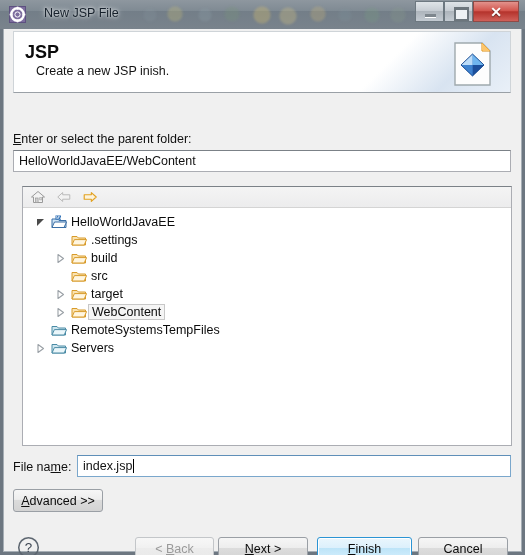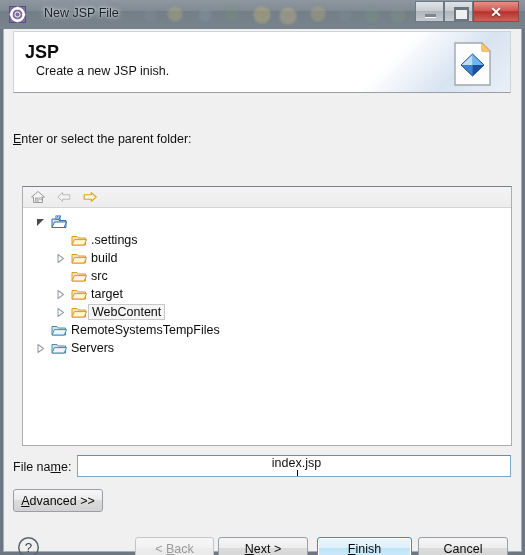--- a/index.html
+++ b/index.html
@@ -239,20 +239,23 @@
           <path d="M23.5 14 L12 25 L23.5 25 Z" fill="#bcdcf8"></path>
           <path d="M23.5 25 L35 25 L23.5 36 Z" fill="#1c4f9c"></path>
           <path d="M23.5 25 L12 25 L23.5 36 Z" fill="#3e82cf"></path>
           <path d="M23.5 14 L35 25 L23.5 36 L12 25 Z" fill="none" stroke="#184a8e" stroke-width="0.9"></path>
         </g>
       </svg>
     </div>
 
     <div class="label" style="left:9px; top:103px;"><u>E</u><span>nter or select the parent folder:</span></div>
 
+    <div class="textfield" style="left:9px; top:121px; width:498px; height:22px;">
+      <span>HelloWorldJavaEE/WebContent</span>
+    </div>
 
     <div class="treepanel">
 
       <div class="tree-toolbar">
         <svg class="tb-icon" style="left:7px;" viewBox="0 0 16 14">
           <path d="M8 1.5 L14.5 7 H12.5 V12.5 H3.5 V7 H1.5 Z" fill="#f3f3f3" stroke="#9a9a9a" stroke-width="1"></path>
           <rect x="5.5" y="8" width="2.6" height="4.5" fill="#cfcfcf" stroke="#9a9a9a" stroke-width=".7"></rect>
           <path d="M9.6 7.6 h2.2 v2.2 h-2.2 z" fill="#e2e2e2" stroke="#9a9a9a" stroke-width=".6"></path>
         </svg>
         <svg class="tb-icon" style="left:33px;" viewBox="0 0 18 14">
@@ -268,20 +271,21 @@
       <div class="trow" style="top: 5px; width: 100%;">
             <svg viewBox="0 0 11 11" class="twist" style="left: 12px; top: 4px;">
               <path d="M2 2 L9 2 L2 9 Z" fill="#4a4a4a"></path>
             </svg>
             <svg viewBox="0 0 16 14" class="ficon" style="left: 28px; top: 2px;">
               <path d="M1 4 H6.5 L8 5.5 H15 V12.5 H1 Z" fill="#cfe4f5" stroke="#3a6ea5" stroke-width="1"></path>
               <path d="M1 12.5 L3.5 7 H15.5 L13 12.5 Z" fill="#ffffff" stroke="#3a6ea5" stroke-width="1"></path>
               <rect x="4.5" y="0.5" width="5.5" height="4.2" fill="#2d6fb5"></rect>
               <text x="5" y="4" fill="#ffffff" font-size="4" font-family="Liberation Sans, sans-serif">MVC</text>
             </svg>
+            <span class="tlabel" style="left: 48px;">HelloWorldJavaEE</span>
           </div>
           <div class="trow" style="top: 41px; width: 100%;">
             <svg viewBox="0 0 11 11" class="twist" style="left: 32px; top: 4px;">
               <path d="M3 1.5 L8.5 5.5 L3 9.5 Z" fill="none" stroke="#9aa0a6" stroke-width="1.1" stroke-linejoin="round"></path>
             </svg>
             <svg viewBox="0 0 16 14" class="ficon" style="left: 48px; top: 2px;">
               <path d="M1 3.5 H6 L7.4 5 H14.5 V12 H1 Z" fill="#fbe3b0" stroke="#d89b2a" stroke-width="1"></path>
               <path d="M1 12 L3.4 6.6 H15.6 L13.2 12 Z" fill="#fff6e0" stroke="#d89b2a" stroke-width="1" stroke-linejoin="round"></path>
             </svg>
             <span class="tlabel" style="left: 68px;">build</span>
@@ -335,21 +339,21 @@
               <path d="M1 3.5 H6 L7.4 5 H14.5 V12 H1 Z" fill="#cfe6ef" stroke="#4a8ba5" stroke-width="1"></path>
               <path d="M1 12 L3.4 6.6 H15.6 L13.2 12 Z" fill="#eaf6fa" stroke="#4a8ba5" stroke-width="1" stroke-linejoin="round"></path>
             </svg>
             <span class="tlabel" style="left: 48px;">Servers</span>
           </div>
         </div>
     </div>
 
     <div class="label" style="left:9px; top:431px;"><span>File na</span><u>m</u><span>e:</span></div>
 
-    <div class="textfield" style="left:73px; top:426px; width:434px; height:22px; border-color:#7aa7cc; border-top-color:#5f8fb8;flex-direction:column;">
+    <div class="textfield" style="left:73px; top:426px; width:434px; height:22px; border-color:#7aa7cc; border-top-color:#5f8fb8;">
       <span>index.jsp</span>
         <span class="caret"></span>
     </div>
 
     <div class="btn" style="left:9px; top:460px; width:90px; height:23px;">
       <span><u>A</u><span>dvanced &gt;&gt;</span></span>
     </div>
 
     <svg class="help-icon" style="left:13px; top:507px;" viewBox="0 0 24 24">
       <circle cx="12" cy="12" r="10.2" fill="none" stroke="#5d6670" stroke-width="1.6"></circle>

